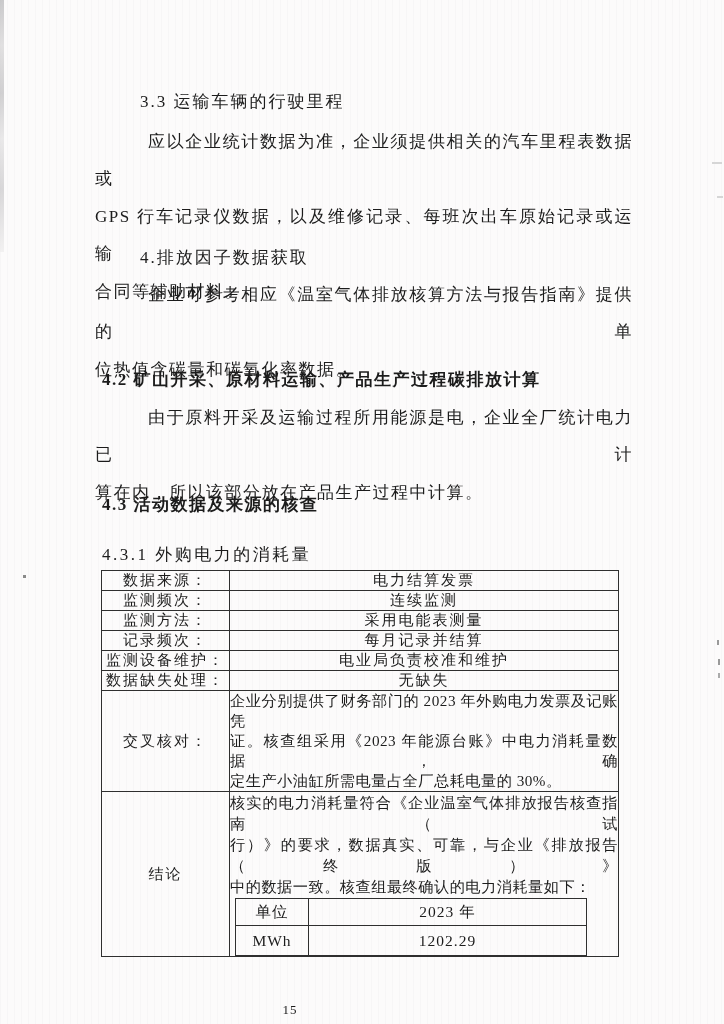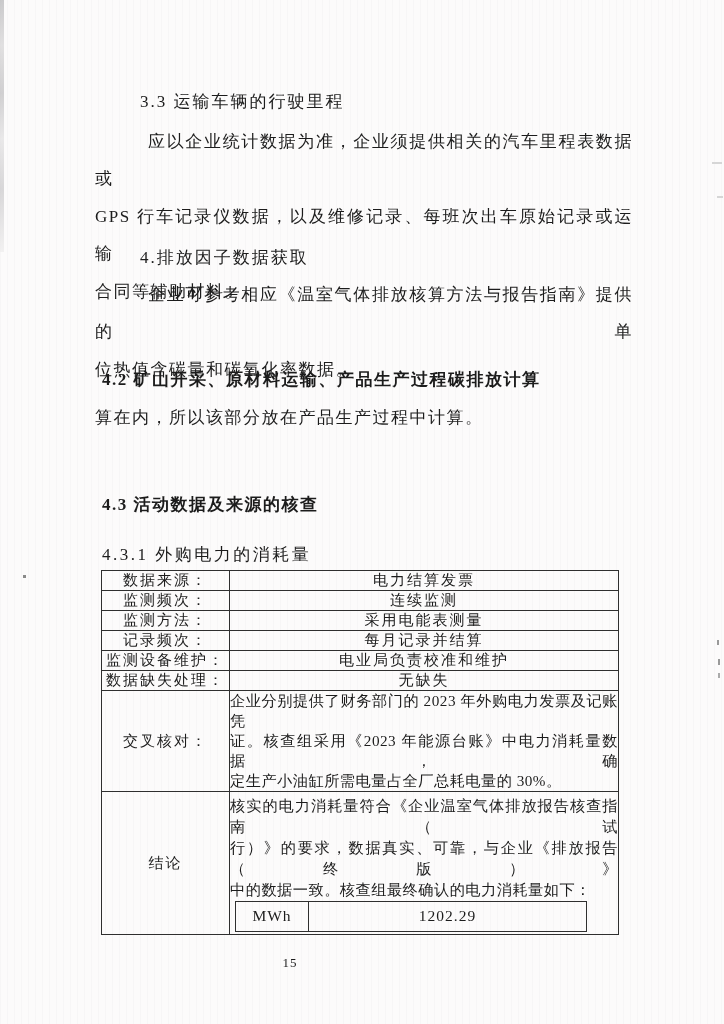--- a/index.html
+++ b/index.html
@@ -79,21 +79,21 @@
   }
   table.itable td{
     border:1px solid #2f2f2f;text-align:center;vertical-align:middle;
     letter-spacing:1px;
   }
   table.itable tr.ir1{height:27px;}
   table.itable tr.ir2{height:30px;}
   td.iu{width:72px;}
 
   .page-number{
-    position:absolute;left:0;top:955px;width:580px;
+    position:absolute;left:0;top:1002px;width:580px;
     text-align:center;font-size:13px;letter-spacing:1px;
   }
   .tick{position:absolute;background:#d6d6d6;}
 </style>
 </head>
 <body>
 
 <div class="page">
   <div class="edge-strip"></div>
 
@@ -110,20 +110,21 @@
     <div class="h-lvl1 pad45" style="top:246px;">4.排放因子数据获取</div>
 
     <div class="pblock" style="top:276px;">
       <div class="para-line jline-p indent53">企业可参考相应《温室气体排放核算方法与报告指南》提供的单</div>
       <div class="para-line">位热值含碳量和碳氧化率数据。</div>
     </div>
 
     <div class="h-lvl1 h-bold pad7" style="top:368px;">4.2 矿山开采、原材料运输、产品生产过程碳排放计算</div>
 
     <div class="pblock" style="top:399px;">
+      <div class="para-line jline-p indent53">由于原料开采及运输过程所用能源是电，企业全厂统计电力已计</div>
       <div class="para-line">算在内，所以该部分放在产品生产过程中计算。</div>
     </div>
 
     <div class="h-lvl1 h-bold pad7" style="top:493px;">4.3 活动数据及来源的核查</div>
 
     <div class="h-lvl1 pad7" style="top:543px;letter-spacing:2.5px;">4.3.1 外购电力的消耗量</div>
 
     <table class="vtable">
       <tbody>
         <tr class="r-simple">
@@ -161,20 +162,24 @@
         </tr>
 
         <tr class="r-concl">
           <td class="lbl">结论</td>
           <td class="val-left concl-lines">
             <div class="cell-line just">核实的电力消耗量符合《企业温室气体排放报告核查指南（试</div>
             <div class="cell-line just">行）》的要求，数据真实、可靠，与企业《排放报告（终版）》</div>
             <div class="cell-line">中的数据一致。核查组最终确认的电力消耗量如下：</div>
             <table class="itable">
               <tbody>
+                <tr class="ir1">
+                  <td class="iu">单位</td>
+                  <td class="iv">2023 年</td>
+                </tr>
                 <tr class="ir2">
                   <td class="iu">MWh</td>
                   <td class="iv">1202.29</td>
                 </tr>
               </tbody>
             </table>
           </td>
         </tr>
       </tbody>
     </table>

